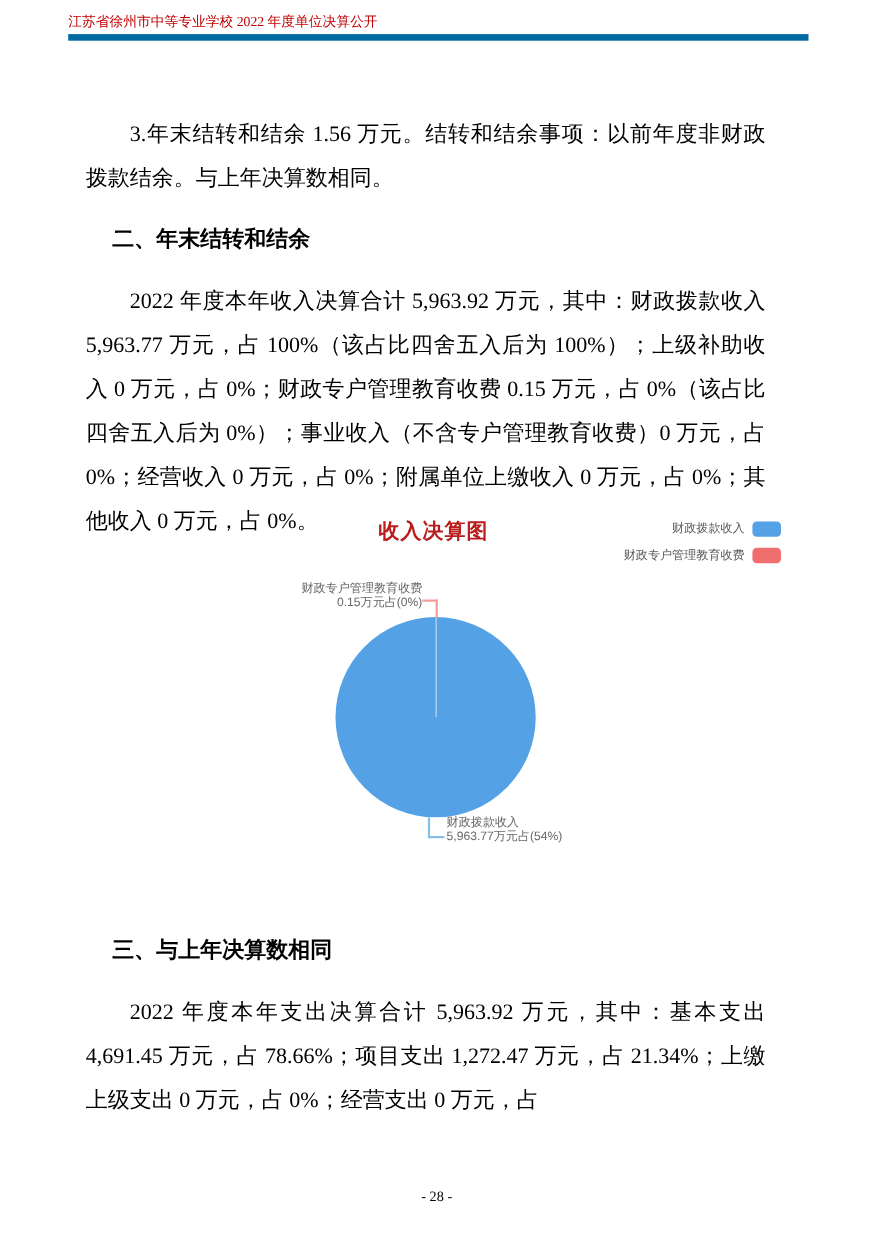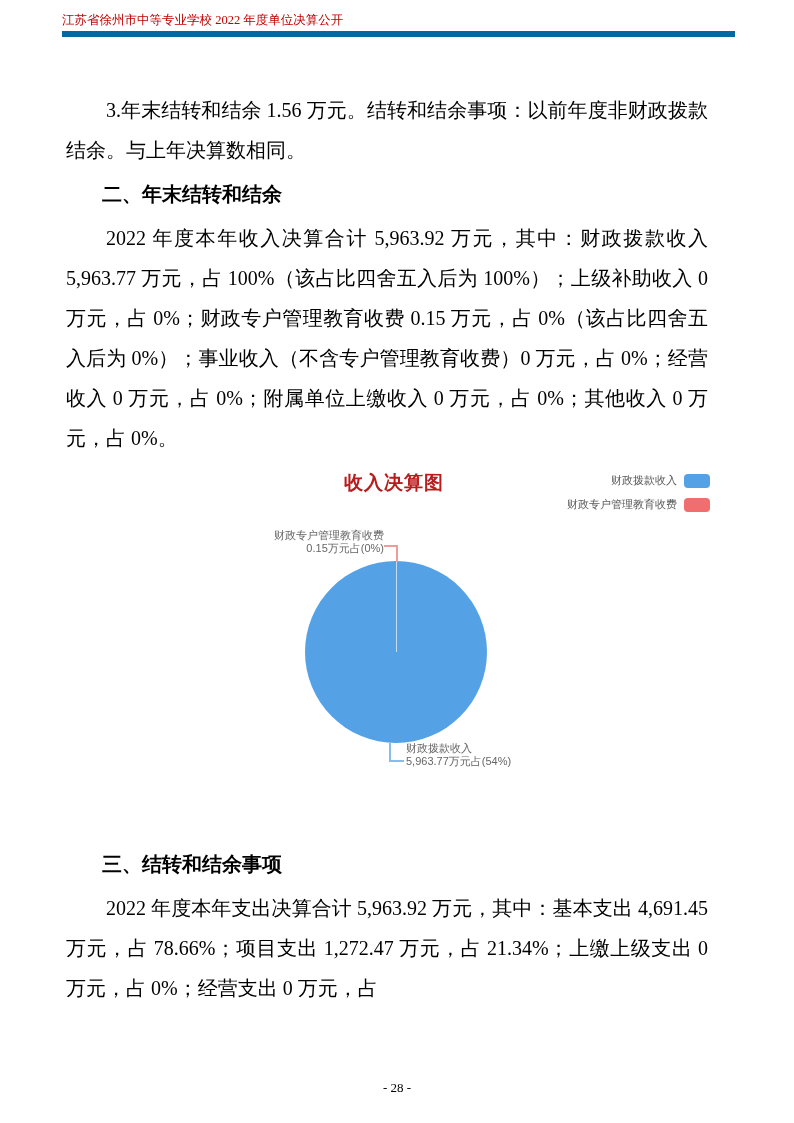--- a/index.html
+++ b/index.html
@@ -15,21 +15,21 @@
     border-bottom:6px solid #0369a1;padding-bottom:3px;
     font-family:"Liberation Serif","DejaVu Serif",serif;
   }
   
   .text-block{
     position:absolute;left:62px;width:650px;
     font-size:20px;line-height:40px;text-align:justify;text-justify:inter-character;
   }
   .text-block-1{top:86px;}
   .text-block-2{top:844px;}
-  .para{margin:4px;text-indent:2em;}
+  .para{margin:16px;text-indent:2em;}
   .heading{
     margin:0;text-indent:2em;font-size:20px;line-height:40px;font-weight:bold;
     font-family:"Liberation Sans","DejaVu Sans",sans-serif;
   }
   
   .chart-title{
     position:absolute;left:344px;top:470px;
     font-family:Liberation Mono, monospace;
     font-size:19px;font-weight:bold;color:#b91c1c;letter-spacing:1px;
   }
@@ -101,17 +101,17 @@
 </div>
 
 <div class="callout-line line-blue-v"></div>
 <div class="callout-line line-blue-h"></div>
 <div class="callout callout-major">
   <div>财政拨款收入</div>
   <div>5,963.77万元占(54%)</div>
 </div>
 
 <div class="text-block text-block-2">
-  <h2 class="heading">三、结转和结余事项</h2>
+  <h2 class="heading">三、与上年决算数相同</h2>
   <p class="para">2022 年度本年支出决算合计 5,963.92 万元，其中：基本支出 4,691.45 万元，占 78.66%；项目支出 1,272.47 万元，占 21.34%；上缴上级支出 0 万元，占 0%；经营支出 0 万元，占</p>
 </div>
 
 <div class="doc-footer">- 28 -</div>
 
 </body></html>

